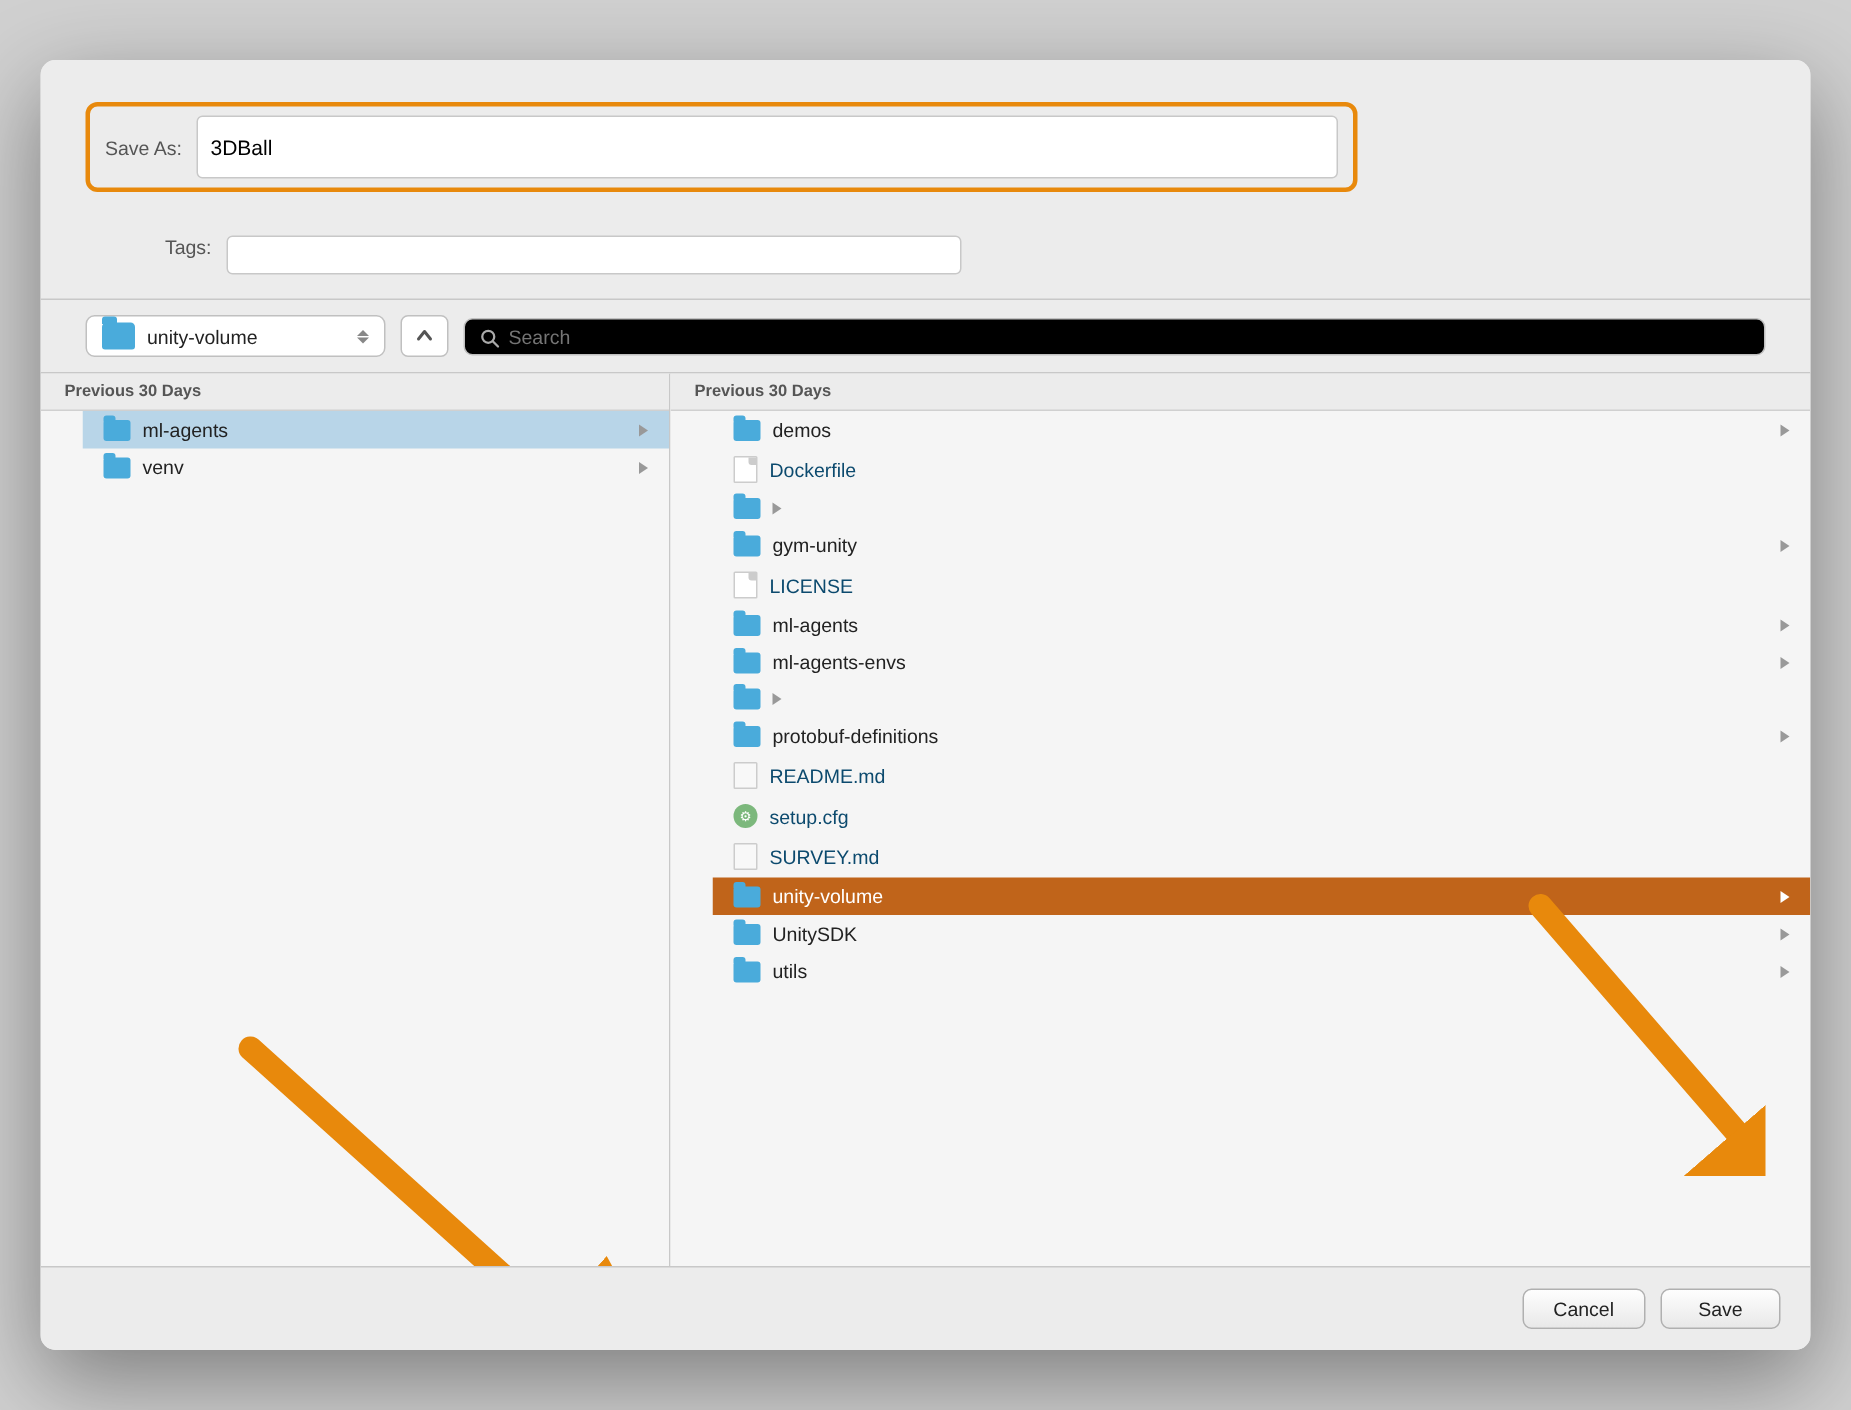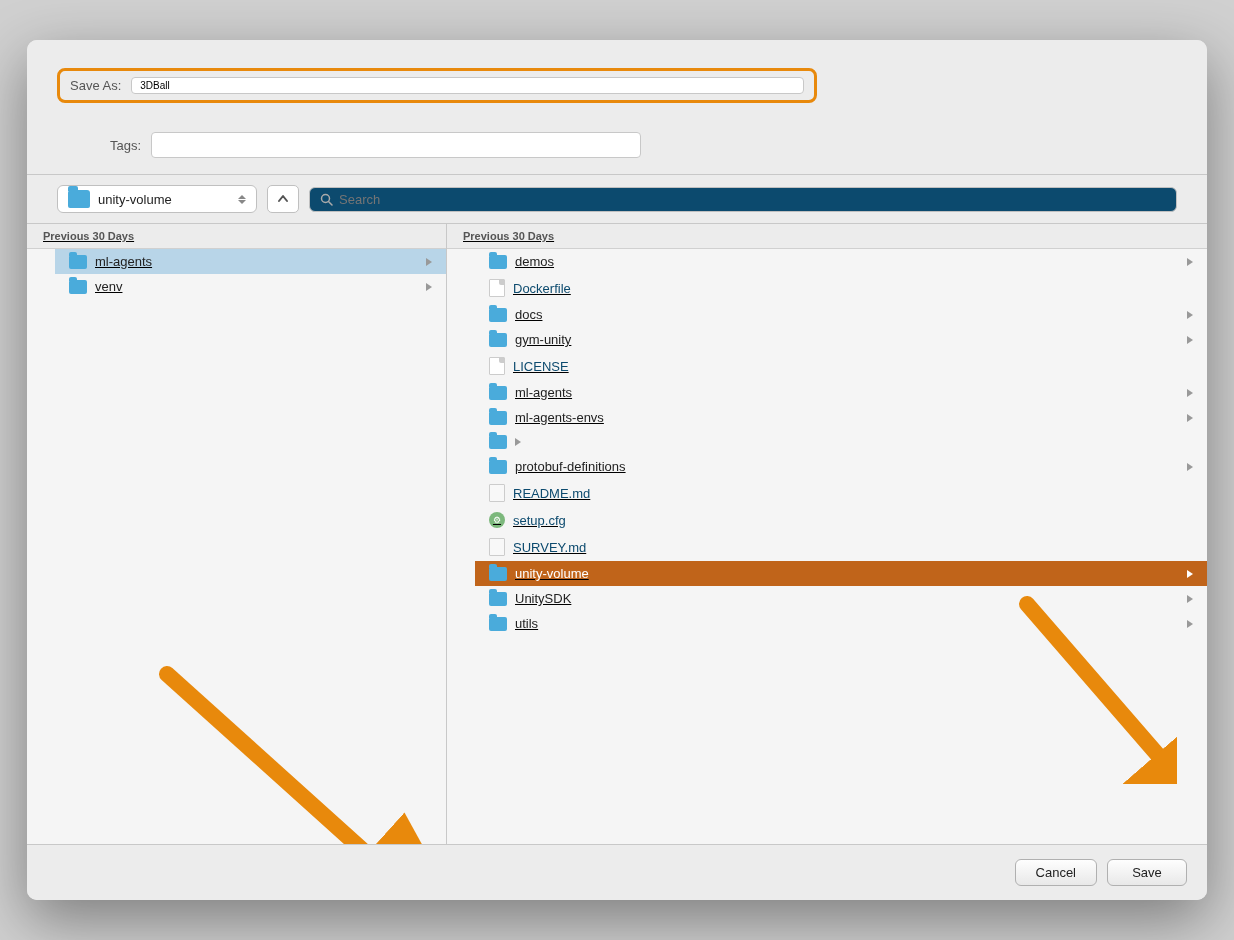--- a/index.html
+++ b/index.html
@@ -35,44 +35,44 @@
     }
 
     .save-as-row {
       display: flex;
       align-items: center;
       margin-bottom: 12px;
       padding: 6px 10px;
       border: 3px solid #e8890c;
       border-radius: 8px;
       background: #ececec;
-      width: 760px;
+      width: 848px;
     }
 
     .save-as-label {
       color: #555;
       font-size: 13px;
       margin-right: 10px;
       white-space: nowrap;
     }
 
     .save-as-input {
       flex: 1;
       border: 1px solid #c8c8c8;
       border-radius: 4px;
-      padding: 2px 8px;
-      font-size: 10px;
+      padding: 12px 8px;
+      font-size: 14px;
       outline: none;
       background: white;
       color: #000;
     }
 
     .tags-row {
       display: flex;
-      align-items: center;
+      align-items: flex-start;
       margin-left: 4px;
       margin-top: 29px;
     }
 
     .tags-label {
       color: #555;
       font-size: 13px;
       margin-right: 10px;
       width: 80px;
       text-align: right;
@@ -185,22 +185,22 @@
       align-items: center;
       justify-content: center;
       cursor: pointer;
       font-size: 11px;
       color: #555;
     }
 
     .search-box {
       flex: 1;
       display: flex;
-      align-items: center;
-      background: #0c4a6e;
+      align-items: flex-end;
+      background: #000000;
       border: 1px solid #c0c0c0;
       border-radius: 6px;
       padding: 4px 10px;
       gap: 6px;
     }
 
     .search-input {
       border: none;
       outline: none;
       font-size: 13px;
@@ -397,21 +397,21 @@
     </div>
     <div class="search-box">
       <svg width="13" height="13" viewBox="0 0 13 13">
         <circle cx="5.5" cy="5.5" r="4" stroke="#aaa" stroke-width="1.5" fill="none"></circle>
         <line x1="8.5" y1="8.5" x2="12" y2="12" stroke="#aaa" stroke-width="1.5" stroke-linecap="round"></line>
       </svg>
       <input class="search-input" type="text" placeholder="Search" style="">
     </div>
   </div>
 
-  <div class="browser-area" style="position:relative;text-decoration:underline;">
+  <div class="browser-area" style="position:relative;">
 
     <div class="left-panel">
       <div class="panel-header">Previous 30 Days</div>
       <div class="file-list">
         <div class="file-item selected">
           <div class="folder-icon-blue-sm"></div>
           <span class="file-item-name">ml-agents</span>
           <div class="chevron-right"></div>
         </div>
         <div class="file-item">
@@ -430,21 +430,20 @@
           <div class="folder-icon-blue-sm"></div>
           <span class="file-item-name">demos</span>
           <div class="chevron-right"></div>
         </div>
         <div class="file-item">
           <div class="file-icon-white"></div>
           <span class="file-item-name dimmed">Dockerfile</span>
         </div>
         <div class="file-item">
           <div class="folder-icon-blue-sm"></div>
-          <span class="file-item-name">docs</span>
           <div class="chevron-right"></div>
         </div>
         <div class="file-item">
           <div class="folder-icon-blue-sm"></div>
           <span class="file-item-name">gym-unity</span>
           <div class="chevron-right"></div>
         </div>
         <div class="file-item">
           <div class="file-icon-white"></div>
           <span class="file-item-name dimmed">LICENSE</span>

